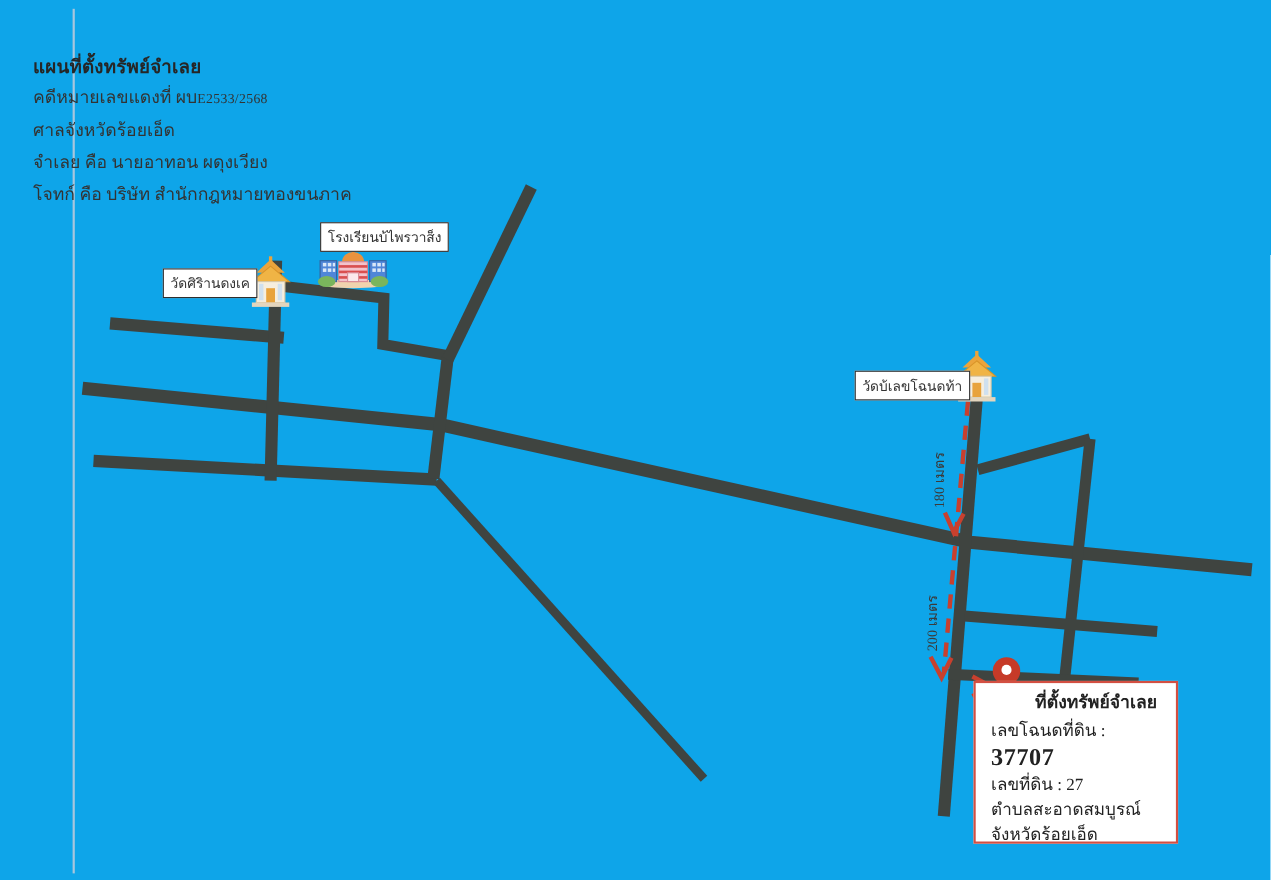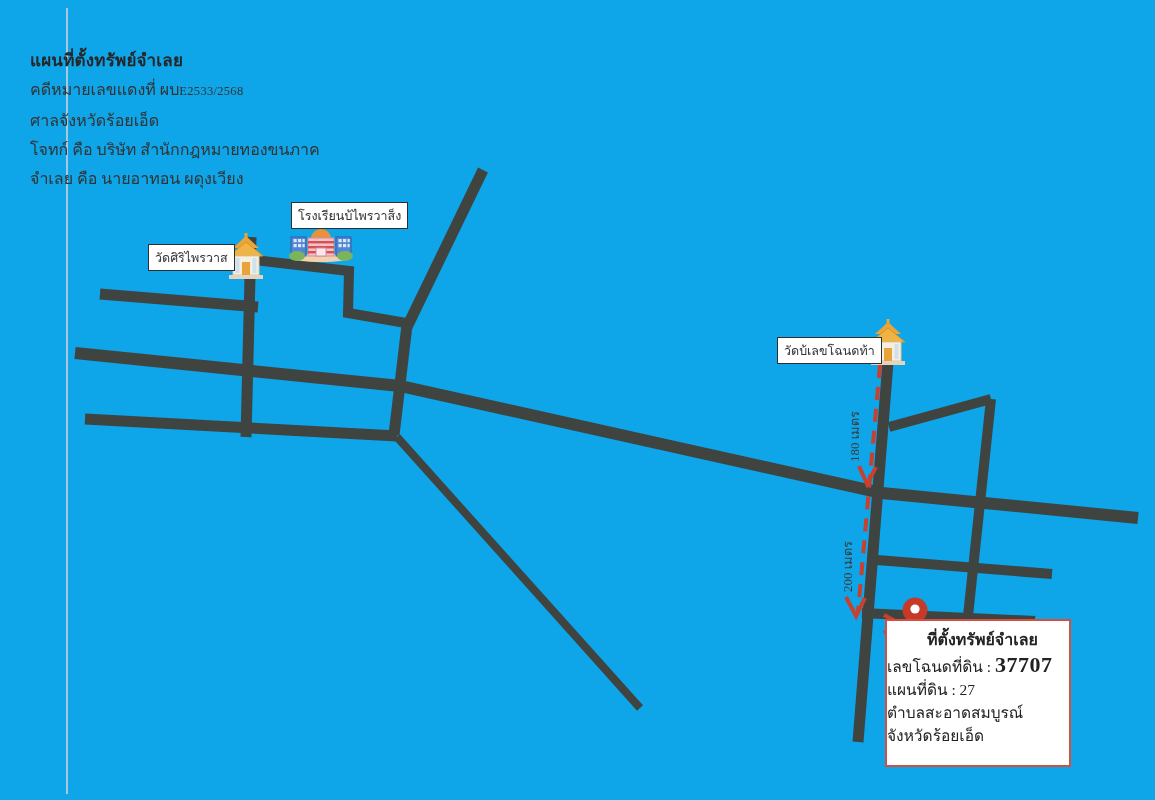--- a/index.html
+++ b/index.html
@@ -32,39 +32,39 @@
   .distance-label {
     position:absolute; font-size:13px; color:#3b3b3b; white-space:nowrap;
     transform:rotate(-90deg); transform-origin:center center;
   }
   .dist-180 { left:823px; top:426px; width:62px; text-align:center; }
   .dist-200 { left:816px; top:556px; width:62px; text-align:center; }
   
   .info-box {
     position:absolute; left:885px; top:619px; width:186px; height:148px;
     border:2px solid #d34f42; background:#ffffff; box-sizing:border-box;
-    padding:6px 8px 4px 0; font-size:15.5px; color:#222; line-height:23px;
+    padding:6px 8px 4px 14px; font-size:15.5px; color:#222; line-height:23px;
   }
   .info-title-row { padding-left:40px; font-weight:bold; font-size:16px; line-height:26px; }
   .num-big { font-size:22px; font-weight:bold; letter-spacing:.5px; }
   .num-small { font-size:15.5px; }
 </style>
 </head>
 <body>
 
 <div class="page">
 
   <div class="edge-line"></div>
 
   <div class="header">
     <div class="doc-title">แผนที่ตั้งทรัพย์จำเลย</div>
     <div class="hline"><span>คดีหมายเลขแดงที่ ผบ</span><span class="case-num">E2533/2568</span></div>
     <div class="hline">ศาลจังหวัดร้อยเอ็ด</div>
+    <div class="hline">จำเลย คือ นายอาทอน ผดุงเวียง</div>
     <div class="hline">โจทก์ คือ บริษัท สำนักกฎหมายทองขนภาค</div>
-    <div class="hline">จำเลย คือ นายอาทอน ผดุงเวียง</div>
   </div>
 
   <svg class="map-svg" width="1155" height="800" viewBox="0 0 1155 800">
     <defs>
       <g id="temple-shape">
         <rect x="18.5" y="0" width="3" height="8" fill="#eaa43c"></rect>
         <polygon points="20,3 7,15 33,15" fill="#eaa43c"></polygon>
         <polygon points="20,9 3,23 37,23" fill="#f0b445" stroke="#d99428" stroke-width="1"></polygon>
         <rect x="7" y="23" width="26" height="19" fill="#f6eede" stroke="#d8c7a4" stroke-width="1"></rect>
         <rect x="9.5" y="25" width="4" height="15" fill="#cfe0ef"></rect>
@@ -131,39 +131,39 @@
 
     <g transform="translate(888,596)">
       <polygon points="3,30 22,23 31,50 8,53" fill="#2e7fd6"></polygon>
       <polygon points="17,20 37,20 27,42" fill="#c63a28"></polygon>
       <circle cx="27" cy="14" r="12.5" fill="#c63a28"></circle>
       <circle cx="27" cy="13" r="4.6" fill="#ffffff"></circle>
     </g>
   </svg>
 
   <div class="map-label lbl-temple-left">
-    <span>วัดศิริไพรวาส</span>
+    <span>วัดศิริานดงเค</span>
   </div>
   <div class="map-label lbl-school">
     <span>โรงเรียนบ้ไพรวาส็ง</span>
   </div>
   <div class="map-label lbl-temple-right">
     <span>วัดบ้เลขโฉนดท้า</span>
   </div>
 
   <div class="distance-label dist-180">180 เมตร</div>
   <div class="distance-label dist-200">200 เมตร</div>
 
   <div class="info-box">
     <div class="info-title-row">ที่ตั้งทรัพย์จำเลย</div>
     <div>
       <span>เลขโฉนดที่ดิน :</span>
       <span class="num-big">37707</span>
     </div>
     <div>
-      <span>แผนที่ดิน :</span>
+      <span>เลขที่ดิน :</span>
       <span class="num-small">27</span>
     </div>
     <div>ตำบลสะอาดสมบูรณ์</div>
     <div>จังหวัดร้อยเอ็ด</div>
   </div>
 
 </div>
 
 </body></html>

